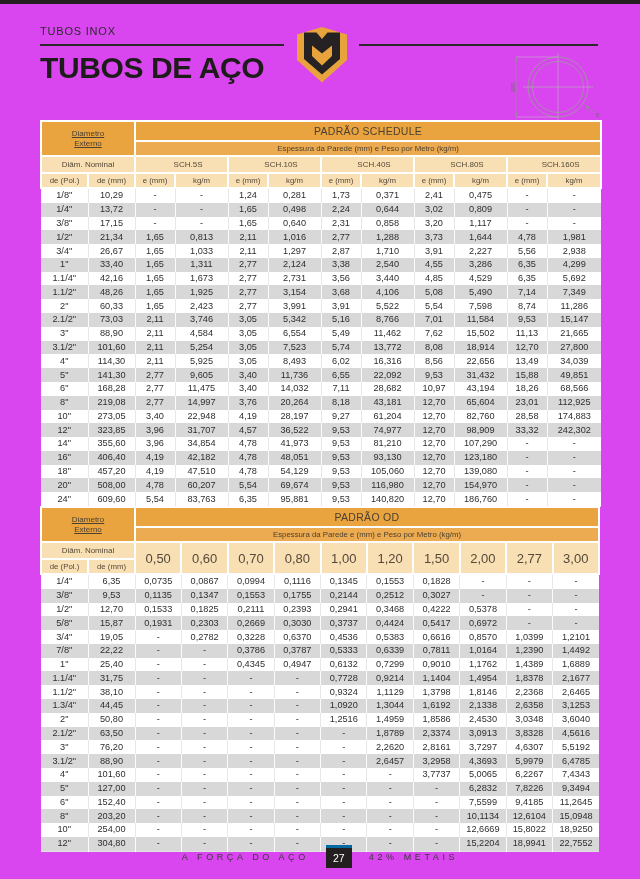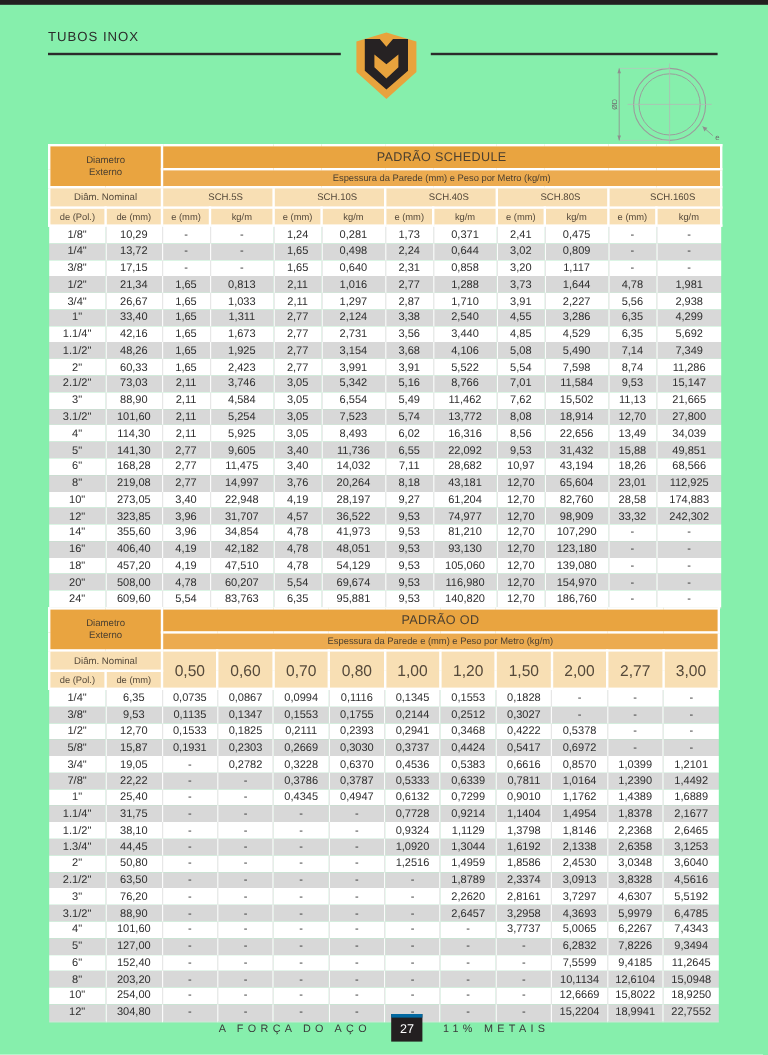--- a/index.html
+++ b/index.html
@@ -1,33 +1,33 @@
 <!DOCTYPE html>
 <html><head>
 <meta charset="utf-8">
 <style>
   html,body{margin:0;padding:0;background:#fff;}
-  .page{position:relative;width:640px;height:879px;background:#86efac;overflow:hidden;
+  .page{position:relative;width:640px;height:879px;background:#d946ef;overflow:hidden;
         font-family:"Liberation Sans",sans-serif;color:#2f2f2f;}
   .topbar{position:absolute;left:0;top:0;width:640px;height:4px;background:#231f20;}
   .eyebrow{position:absolute;left:40px;top:25px;font-size:11px;letter-spacing:.8px;color:#2b2b2b;}
   .rule{position:absolute;top:44px;border-top:2px solid #2b2b2b;height:0;}
   .rule-left{left:40px;width:244px;}
   .rule-right{left:359px;width:239px;}
   .logo{position:absolute;left:294px;top:26px;}
   .title{position:absolute;left:40px;top:51px;font-size:30px;font-weight:700;
          color:#1d1c1a;line-height:33px;letter-spacing:-.4px;}
   .title .line2{padding-left:6px;}
   .diagram{position:absolute;left:508px;top:50px;}
 
   table{position:absolute;left:40px;border-collapse:collapse;table-layout:fixed;width:560px;}
   .tbl-schedule{top:120px;}
   .tbl-od{top:506px;}
   th{border:2px solid #fff;font-weight:400;padding:1px 2px;text-align:center;}
-  .c-corner{background:#e9a440;color:#4c4030;font-size:8px;line-height:10px;}
+  .c-corner{background:#e9a440;color:#4c4030;font-size:8px;line-height:10px;text-decoration:underline;}
   .c-corner span{display:block;}
   .c-title{background:#e9a440;color:#4c4030;font-size:10.5px;height:16px;letter-spacing:.3px;}
   .c-sub{background:#ecab50;color:#4c4030;font-size:7.8px;height:11px;}
   .c-nominal{background:#f8dfb4;color:#55493a;font-size:8px;height:13px;}
   .c-group{background:#f8dfb4;color:#55493a;font-size:8px;height:13px;padding-left:15px;}
   .c-small{background:#f8dfb4;color:#55493a;font-size:7.8px;height:11px;}
   .c-thick{background:#f8dfb4;color:#55493a;font-size:13px;}
   td{text-align:center;font-size:9.2px;line-height:9px;padding:2.4px 1px;
      color:#2e2e2e;border-right:1px solid #e7e7e7;background:#fff;}
   td:last-child{border-right:none;}
@@ -49,20 +49,21 @@
   <div class="rule rule-left"></div>
   <div class="rule rule-right"></div>
 
   <svg class="logo" width="56" height="58" viewBox="0 0 56 58">
     <path d="M28 1 L53 8.5 V34 L28 56.5 L3 34 V8.5 Z" fill="#e8a33d"></path>
     <path d="M10 6.5 H22.5 L28 13 L33.5 6.5 H46 V33 L28 48.5 L10 33 Z" fill="#262223"></path>
     <path d="M18 19.5 L28 27.5 L38 19.5 V30 L28 39.5 L18 30 Z" fill="#e8a33d"></path>
   </svg>
 
   <div class="title">
+    <div class="line1">TUBOS DE AÇO</div>
   </div>
 
   <svg class="diagram" width="96" height="74" viewBox="0 0 96 74">
     <circle cx="50" cy="37" r="30" fill="none" stroke="#9b9b9b" stroke-width="0.9"></circle>
     <circle cx="50" cy="37" r="25.5" fill="none" stroke="#9b9b9b" stroke-width="0.8"></circle>
     <line x1="15" y1="37" x2="85" y2="37" stroke="#b5b5b5" stroke-width="0.6"></line>
     <line x1="50" y1="3" x2="50" y2="71" stroke="#b5b5b5" stroke-width="0.6"></line>
     <line x1="8" y1="7" x2="50" y2="7" stroke="#c0c0c0" stroke-width="0.5"></line>
     <line x1="8" y1="67" x2="50" y2="67" stroke="#c0c0c0" stroke-width="0.5"></line>
     <line x1="8" y1="7" x2="8" y2="67" stroke="#8f8f8f" stroke-width="0.7"></line>
@@ -773,15 +774,15 @@
           <td>15,2204</td>
           <td>18,9941</td>
           <td>22,7552</td>
         </tr>
       </tbody>
   </table>
 
   <div class="footer">
     <span class="foot-text">A FORÇA DO AÇO</span>
     <span class="page-box">27</span>
-    <span class="foot-text">11% METAIS</span>
+    <span class="foot-text">42% METAIS</span>
   </div>
 </div>
 
 </body></html>

